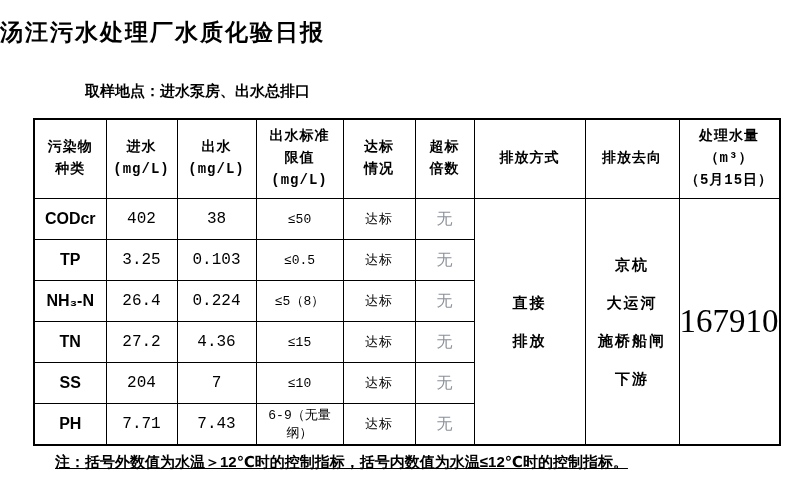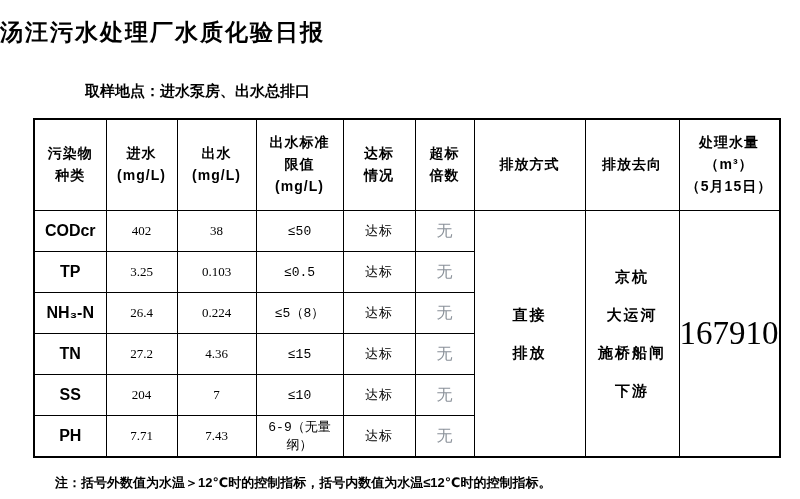--- a/index.html
+++ b/index.html
@@ -37,39 +37,39 @@
     margin: 17px 0 0 33px;
     border: 2px solid #000;
   }
   table.report th, table.report td {
     border: 1px solid #000;
     text-align: center;
     vertical-align: middle;
     padding: 0;
     overflow: hidden;
   }
-  thead tr { height: 92px; }
+  thead tr { height: 80px; font-family: Liberation Mono, monospace; }
   tbody tr { height: 41px; }
 
   thead th {
     font-size: 14px;
     font-weight: bold;
     white-space: pre-line;
     line-height: 1.55;
     letter-spacing: 1px;
   }
 
   .pollutant-cell {
     font-family: Liberation Sans, sans-serif;
     font-weight: bold;
     font-size: 16px;
   }
   .num-cell {
-    font-family: Liberation Serif, serif;
-    font-size: 13px;
+    font-family: Liberation Mono, monospace;
+    font-size: 16px;
   }
   .limit-cell {
     font-family: "Liberation Mono", "DejaVu Sans Mono", "DejaVu Sans", monospace;
     font-size: 13px;
   }
   .status-cell { font-size: 13px; letter-spacing: 1px; }
   .exceed-cell { font-size: 16px; color: #8b929a; }
 
   .method-cell, .dest-cell {
     font-size: 15px;
@@ -80,23 +80,24 @@
     margin-left: 40px;
   }
   .volume-cell {
     font-family: "Liberation Serif", "DejaVu Serif", serif;
     font-size: 33px;
     font-weight: normal;
     letter-spacing: 0;
   }
 
   .note {
-    margin: 16px 0 0 55px;
-    font-size: 13px;
-    font-weight: bold;
+    margin: 7px 0 0 55px;
+    font-size: 15px;
+    font-weight: bold;
+    text-decoration: underline;
   }
 </style>
 </head>
 <body>
 
 <div class="page">
 
   <h1 class="title">汤汪污水处理厂水质化验日报</h1>
 
   <div class="meta">

